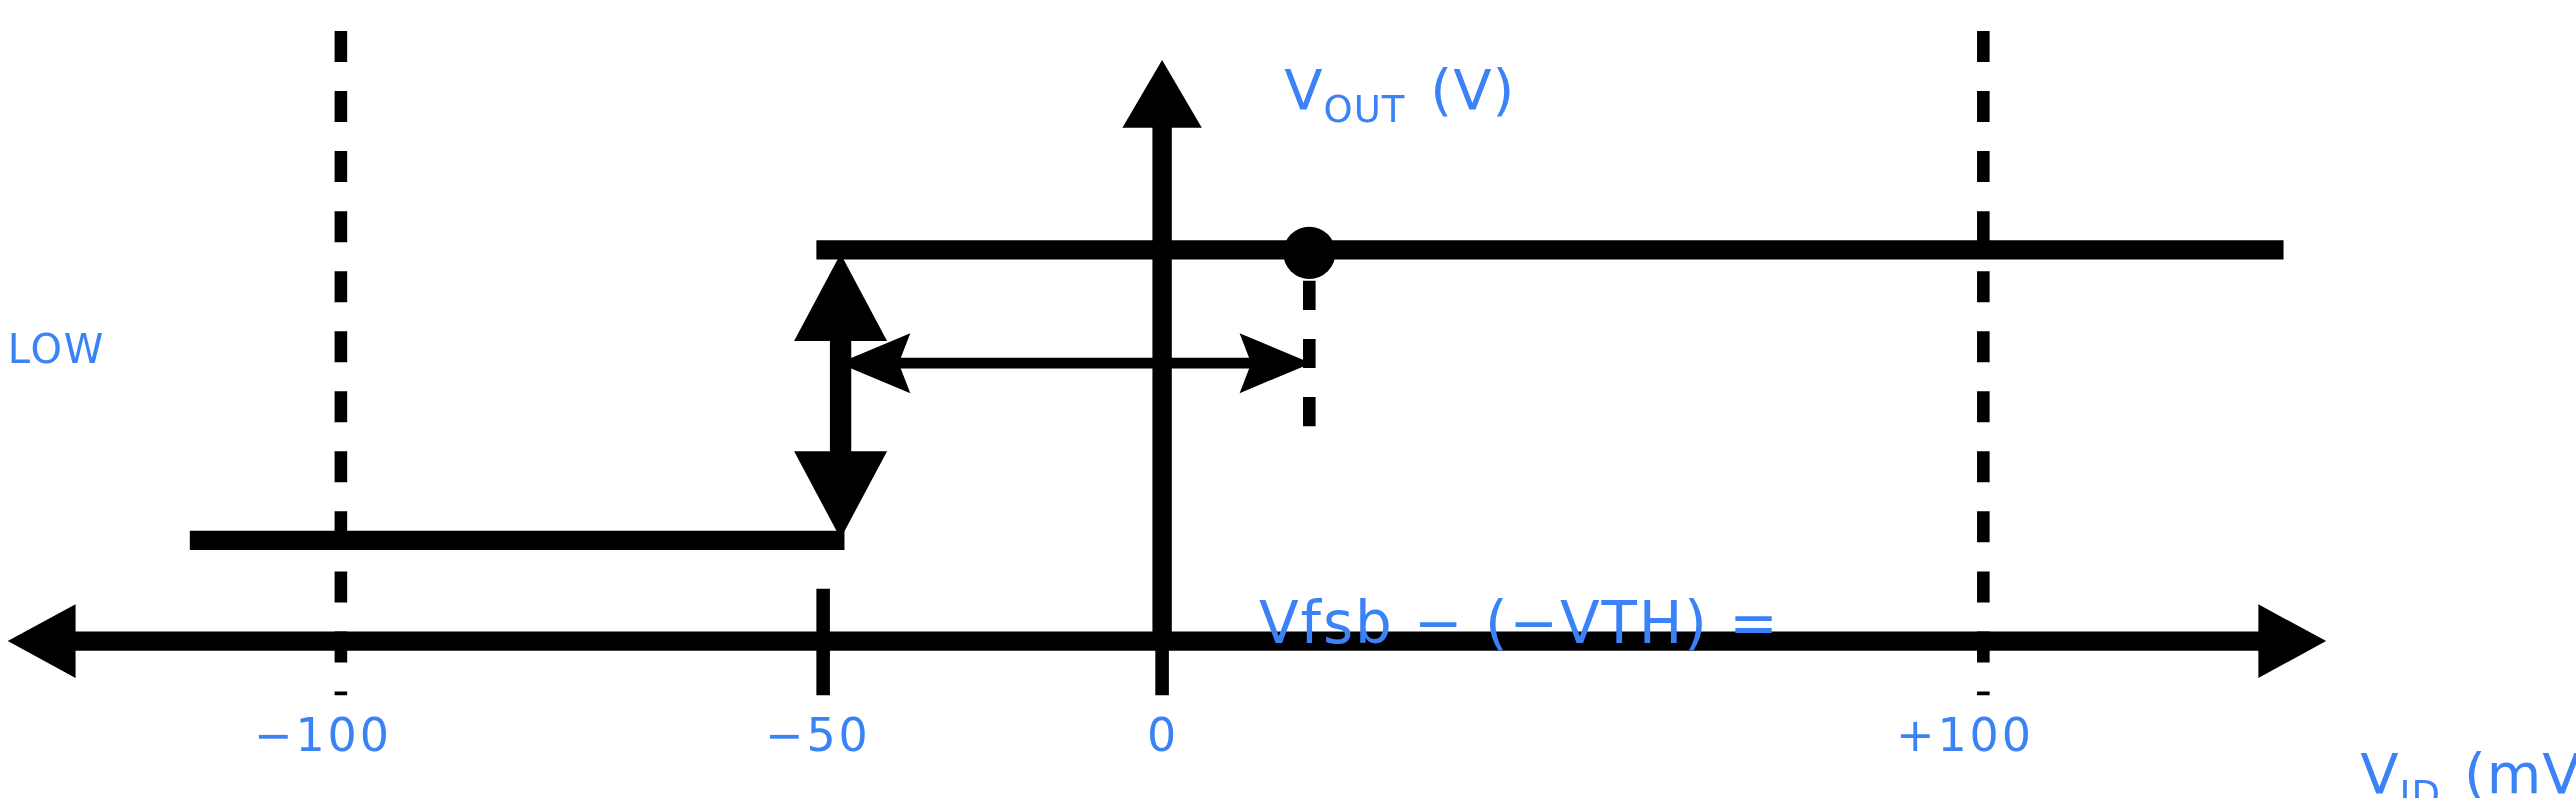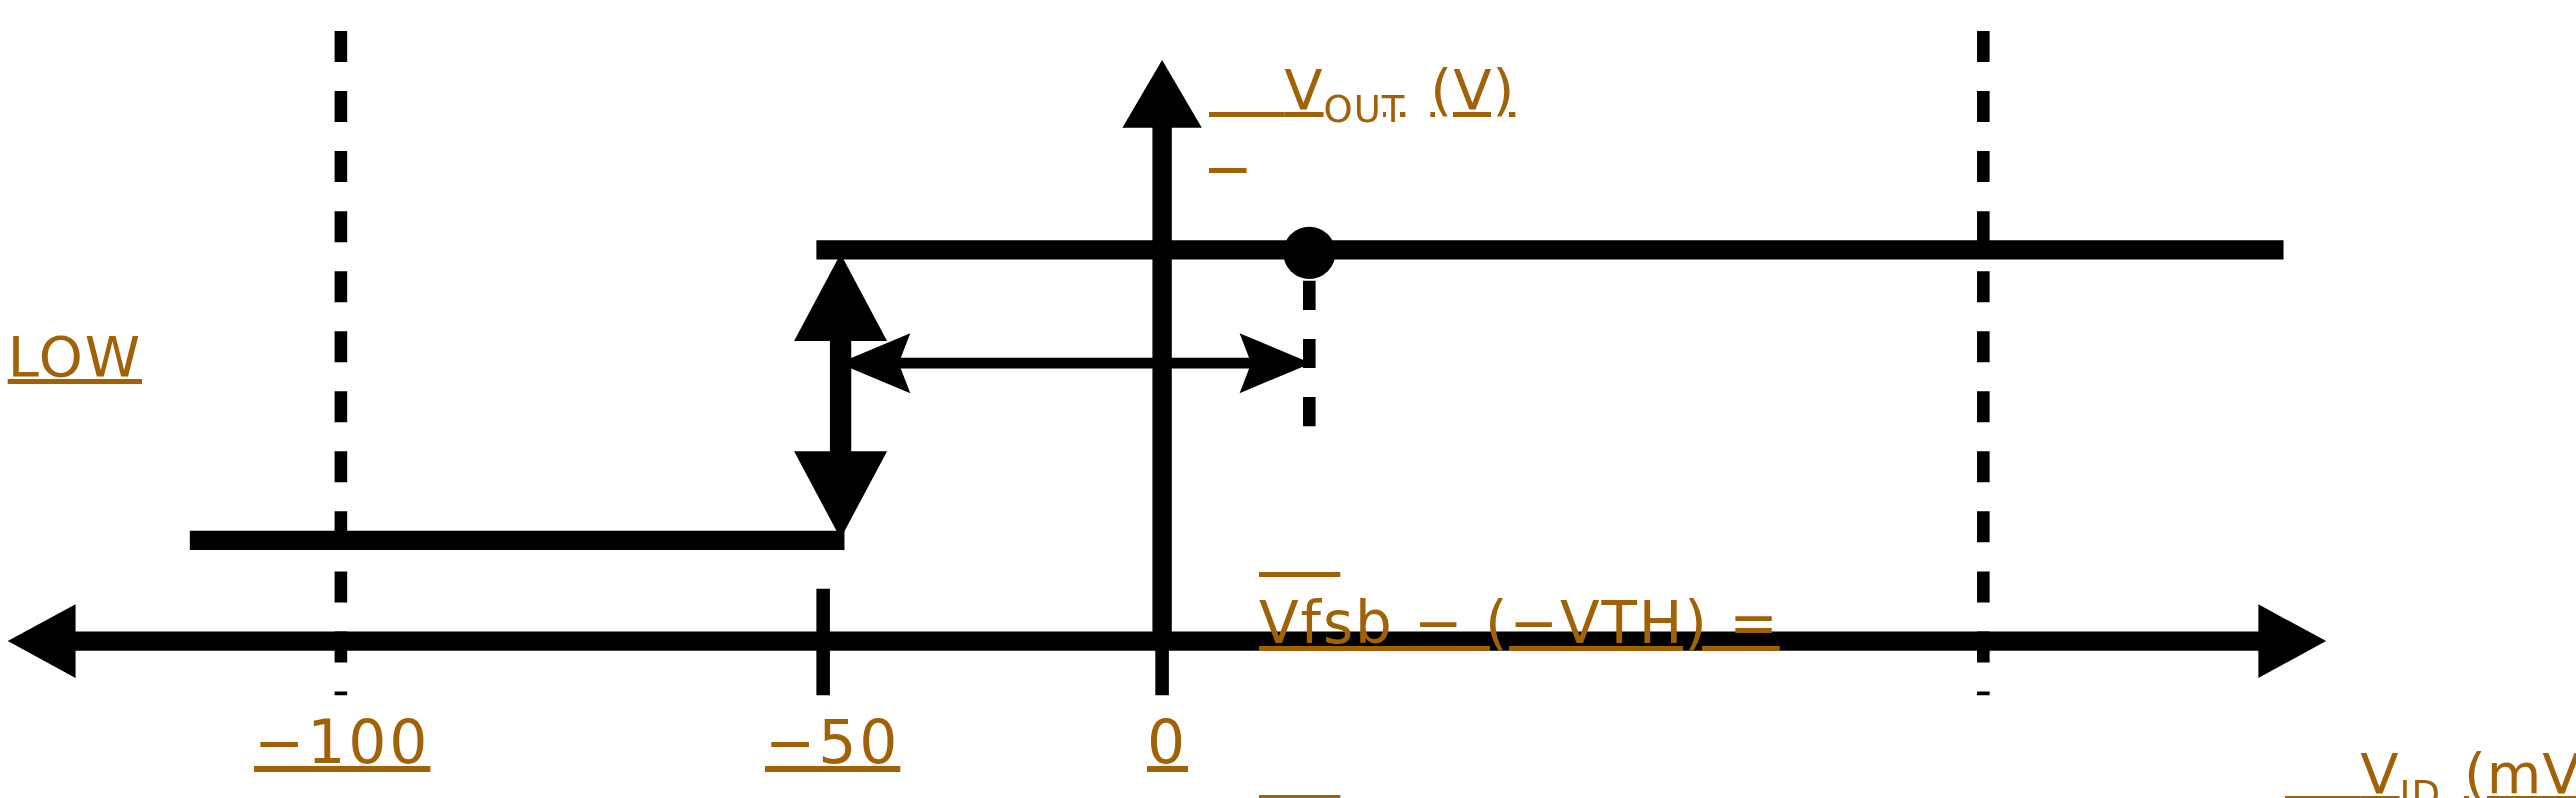--- a/index.html
+++ b/index.html
@@ -20,44 +20,43 @@
   #diagram-svg {
     position: absolute;
     left: 0;
     top: 0;
     width: 2576px;
     height: 799px;
     display: block;
   }
   .lbl {
     position: absolute;
-    color: #a16207;
+    color: #3b82f6;
     font-family: "DejaVu Sans", sans-serif;
     white-space: pre;
     line-height: 1.0;
     user-select: none;
-    text-decoration: underline;
   }
   .lbl-axis-name {
     font-size: 56px;
     letter-spacing: 1px;
   }
   .lbl-sub {
     font-size: 37px;
     vertical-align: baseline;
     position: relative;
     top: 13.6px;
     letter-spacing: 1px;
   }
   .lbl-tick {
-    font-size: 60px;
+    font-size: 46px;
     letter-spacing: 2.9px;
   }
   .lbl-region {
-    font-size: 56px;
+    font-size: 40px;
     letter-spacing: 1.9px;
   }
   .lbl-eq {
     font-size: 58px;
     letter-spacing: 1.9px;
     line-height: 1.28;
   }
 </style>
 </head>
 <body>
@@ -109,20 +108,21 @@
     <span>V</span><span class="lbl-sub">OUT</span><span style="margin-left:25px;">(V)</span>
   </div>
 
   <div class="lbl lbl-axis-name" style="left:2285px; top:690px;">
     <span>V</span><span class="lbl-sub">ID</span><span style="margin-left:23px;">(mV)</span>
   </div>
 
   <div class="lbl lbl-tick" style="left:254px; top:712px;">−100</div>
   <div class="lbl lbl-tick" style="left:765px; top:712px;">−50</div>
   <div class="lbl lbl-tick" style="left:1147px; top:712px;">0</div>
+  <div class="lbl lbl-tick" style="left:1896px; top:712px;">+100</div>
 
   <div class="lbl lbl-region" style="left:7.7px; top:329px;">LOW</div>
 
   <div class="lbl lbl-eq" style="left:1259px; top:438px;">
     <div>Vfsb − (−VTH) =</div>
     
   </div>
 
 </div>
 

